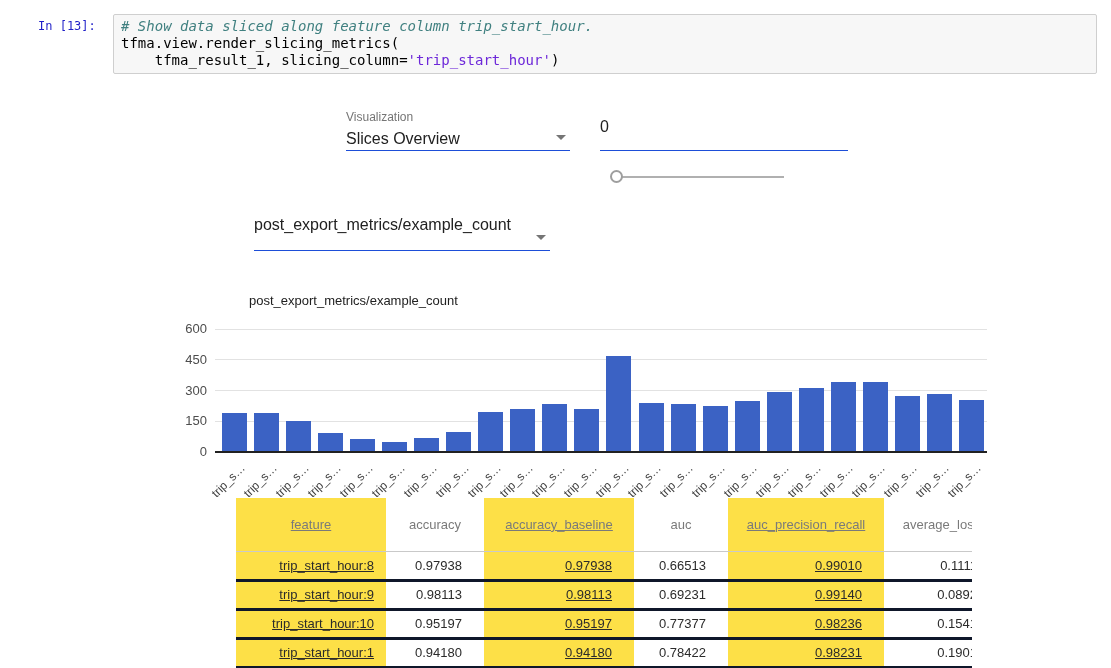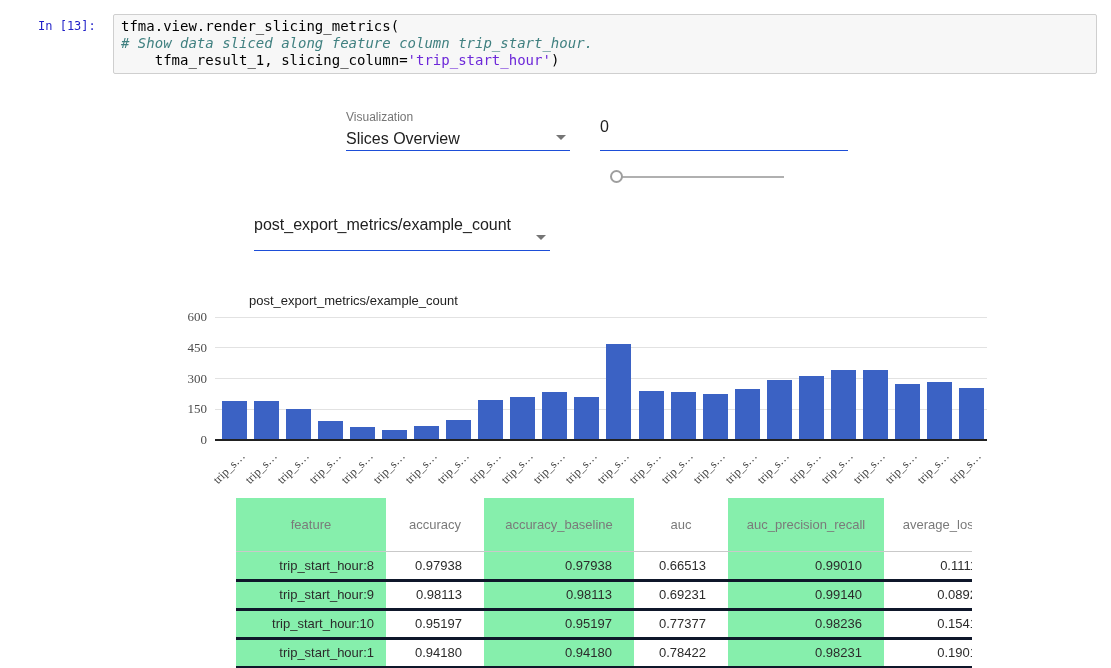--- a/index.html
+++ b/index.html
@@ -41,21 +41,21 @@
   .slider .track { position:absolute; left:6px; right:6px; top:10px; height:2px; background:#b0b0b0; }
   .slider .handle {
     position:absolute; left:4px; top:4px; width:13px; height:13px;
     border:2px solid #9e9e9e; border-radius:50%; background:#fff;
   }
 
   
   .legend { position:absolute; left:218px; top:293px; display:flex; align-items:center; }
   .legend .swatch { width:21px; height:14px; display:inline-block; }
   .legend .ltext { font-size:13px; color:#212121; margin-left:10px; }
-  .chart { position:absolute; left:0; top:0; width:1105px; height:500px; pointer-events:none;font-family:Liberation Serif, serif; }
+  .chart { position:absolute; left:0; top:12px; width:1105px; height:500px; pointer-events:none; }
   .gridline { position:absolute; left:215px; width:772px; height:1px; background:#e2e2e2; }
   .axisline { position:absolute; left:215px; width:772px; height:2px; background:#212121; }
   .ytick { position:absolute; width:42px; text-align:right; font-size:13px; color:#4d4d4d; }
   .bar { position:absolute; width:25px; }
   .xlab {
     position:absolute; width:60px; text-align:right; font-size:12px; color:#3f3f3f;
     transform:rotate(-45deg); transform-origin:100% 0; white-space:nowrap;
   }
 
   
@@ -63,31 +63,31 @@
   table { border-collapse:collapse; table-layout:fixed; width:763px; font-size:13px; }
   th {
     height:53px; font-weight:400; color:#7a7a7a; text-align:center;
     border-bottom:1px solid #c9c9c9; overflow:hidden; white-space:nowrap;
   }
   td {
     height:29px; color:#2b2b2b; text-align:right; padding-right:22px;
     border-bottom:3px solid #0f172a; overflow:hidden; white-space:nowrap;
   }
   td.c0 { padding-right:12px; }
-  .g { background:#86efac; }
+  .g { background:#fde047;text-decoration:underline; }
 </style>
 </head>
 <body>
 
 <div class="canvas">
 
   <div class="prompt">In [13]:</div>
   <div class="code-cell">
+    <div class="cl comment"># Show data sliced along feature column trip_start_hour.</div>
     <div class="cl">tfma.view.render_slicing_metrics(</div>
-    <div class="cl comment"># Show data sliced along feature column trip_start_hour.</div>
     <div class="cl"><span>    tfma_result_1, slicing_column=</span><span class="str">'trip_start_hour'</span><span>)</span></div>
   </div>
 
   <div class="ctl select" style="left:346px; top:111px; width:224px;">
     <div class="lbl">Visualization</div>
     <div class="val">Slices Overview</div>
     <div class="arrow"></div>
   </div>
   <div class="ctl" style="left:600px; top:111px; width:248px;">
     <div class="val">0</div>

